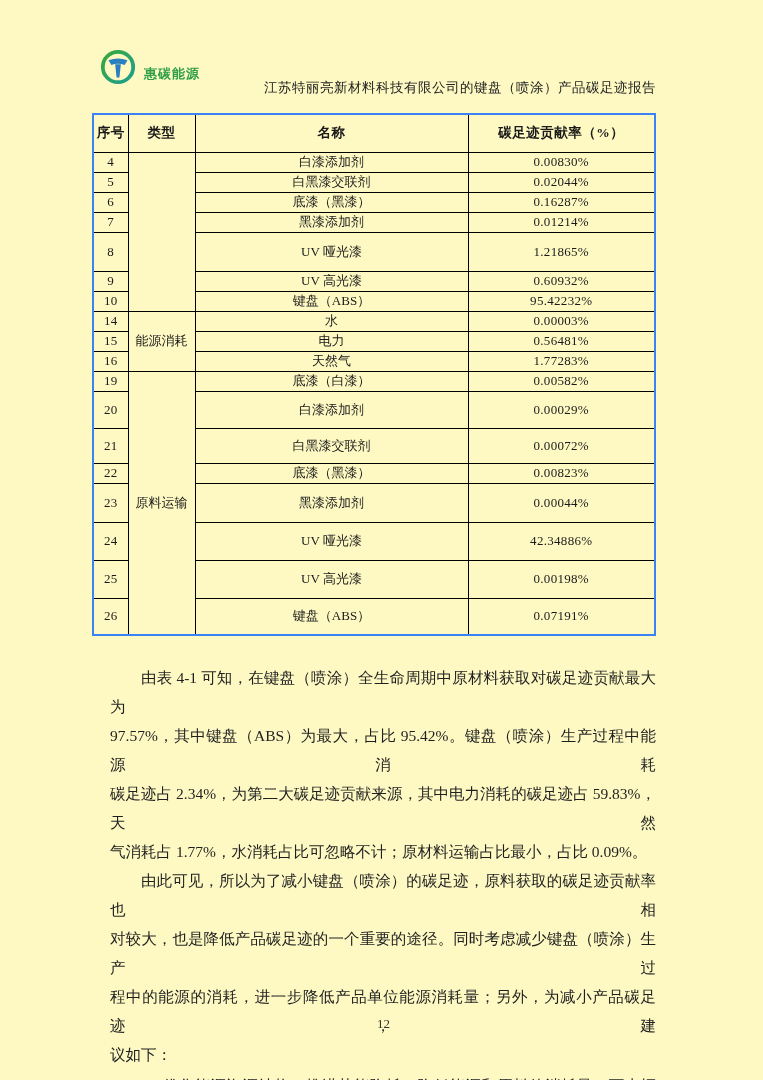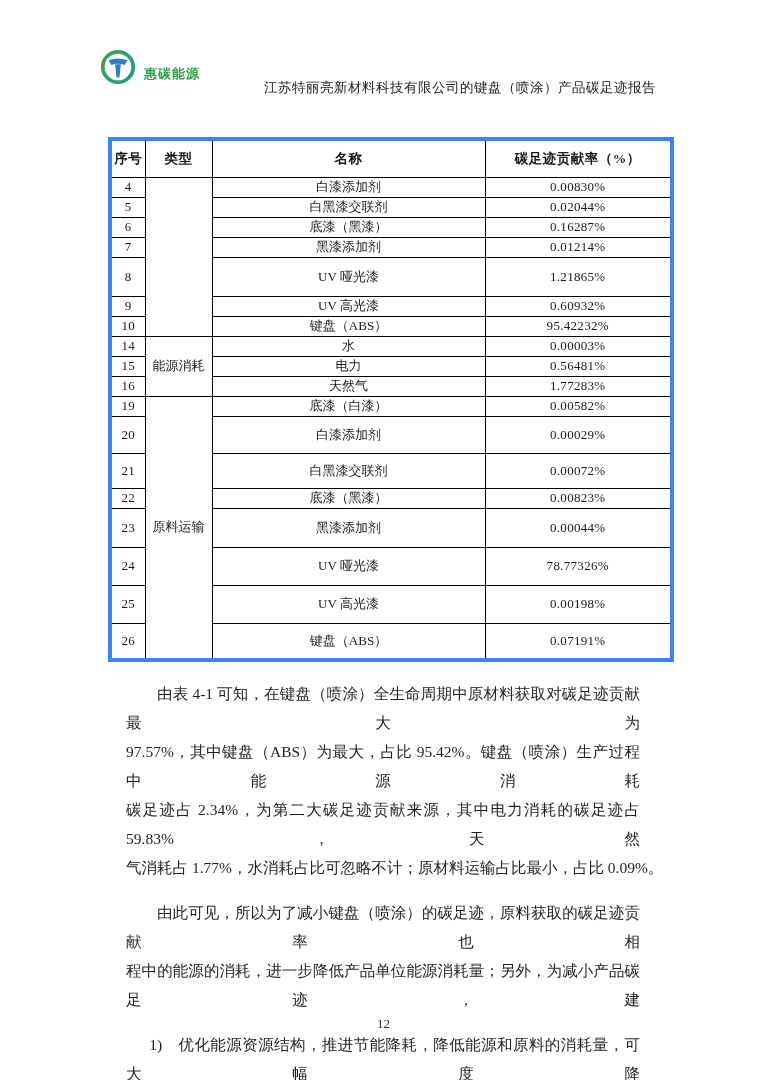--- a/index.html
+++ b/index.html
@@ -2,21 +2,21 @@
 <html><head>
 <meta charset="utf-8">
 <style>
   * { margin: 0; padding: 0; box-sizing: border-box; }
   html, body { background: #e8e8e8; }
   .page {
     position: relative;
     width: 763px;
     height: 1080px;
     margin: 0 auto;
-    background: #ffffff;
+    background: #fef9c3;
     font-family: "Liberation Serif", "DejaVu Serif", serif;
     color: #1a1a1a;
     overflow: hidden;
   }
   
   .doc-header { position: absolute; top: 48px; left: 99px; right: 107px; height: 44px; }
   .logo { position: absolute; left: 0; top: 0; display: flex; align-items: flex-end; }
   .logo svg { display: block; }
   .logo-text {
     margin: 0 0 3px 7px;
@@ -30,26 +30,25 @@
     right: 0; top: 24px;
     font-size: 13.5px;
     color: #222;
     letter-spacing: 0.5px;
     white-space: nowrap;
     margin-top: 7px;
   }
   
   table.contrib {
     position: absolute;
-    left: 108px; top: 113px;
+    left: 92px; top: 113px;
     width: 562px;
     border-collapse: collapse;
     table-layout: fixed;
-    border: 4px solid #3b82f6;
-    margin-top: 24px;
+    border: 2px solid #3b82f6;
   }
   table.contrib th, table.contrib td {
     border: 1px solid #000;
     text-align: center;
     vertical-align: middle;
     padding: 0 2px;
     overflow: hidden;
   }
   table.contrib thead tr { height: 38px; }
   table.contrib th { font-size: 13.5px; font-weight: bold; letter-spacing: 0.5px; }
@@ -65,21 +64,21 @@
   table.contrib tbody tr:nth-child(18) { height: 37px; border-radius: 10px; }
   
   .body-text {
     position: absolute;
     left: 110px; top: 663px;
     width: 546px;
     font-size: 15.5px;
     line-height: 29px;
     color: #1f1f1f;
   }
-  .para { margin: 16px; }
+  .para { margin: 0; }
   .para.list { margin-top: 2px; }
   .line { white-space: nowrap; }
   .line.just { white-space: normal; text-align: justify; text-align-last: justify; }
   .line.first { text-indent: 2em; }
   .para.list .line.first { text-indent: 1.5em; }
   
   .page-number {
     position: absolute;
     left: 4px; right: 0; top: 1016px;
     text-align: center;
@@ -202,21 +201,21 @@
           <td class="val">0.00823%</td>
         </tr>
         <tr>
           <td class="idx">23</td>
           <td>黑漆添加剂</td>
           <td class="val">0.00044%</td>
         </tr>
         <tr>
           <td class="idx">24</td>
           <td>UV 哑光漆</td>
-          <td class="val">78.77326%</td>
+          <td class="val">42.34886%</td>
         </tr>
         <tr>
           <td class="idx">25</td>
           <td>UV 高光漆</td>
           <td class="val">0.00198%</td>
         </tr>
         <tr>
           <td class="idx">26</td>
           <td>键盘（ABS）</td>
           <td class="val">0.07191%</td>
@@ -226,21 +225,23 @@
 
   <section class="body-text">
       <div class="para">
         <div class="line first just">由表 4-1 可知，在键盘（喷涂）全生命周期中原材料获取对碳足迹贡献最大为</div>
         <div class="line just">97.57%，其中键盘（ABS）为最大，占比 95.42%。键盘（喷涂）生产过程中能源消耗</div>
         <div class="line just">碳足迹占 2.34%，为第二大碳足迹贡献来源，其中电力消耗的碳足迹占 59.83%，天然</div>
         <div class="line">气消耗占 1.77%，水消耗占比可忽略不计；原材料运输占比最小，占比 0.09%。</div>
       </div>
       <div class="para">
         <div class="line first just">由此可见，所以为了减小键盘（喷涂）的碳足迹，原料获取的碳足迹贡献率也相</div>
+        <div class="line just">对较大，也是降低产品碳足迹的一个重要的途径。同时考虑减少键盘（喷涂）生产过</div>
         <div class="line just">程中的能源的消耗，进一步降低产品单位能源消耗量；另外，为减小产品碳足迹，建</div>
+        <div class="line">议如下：</div>
       </div>
       <div class="para list">
         <div class="line first just">1)　优化能源资源结构，推进节能降耗，降低能源和原料的消耗量，可大幅度降</div>
       </div>
     </section>
 
   <div class="page-number">12</div>
 
 </div>
 

